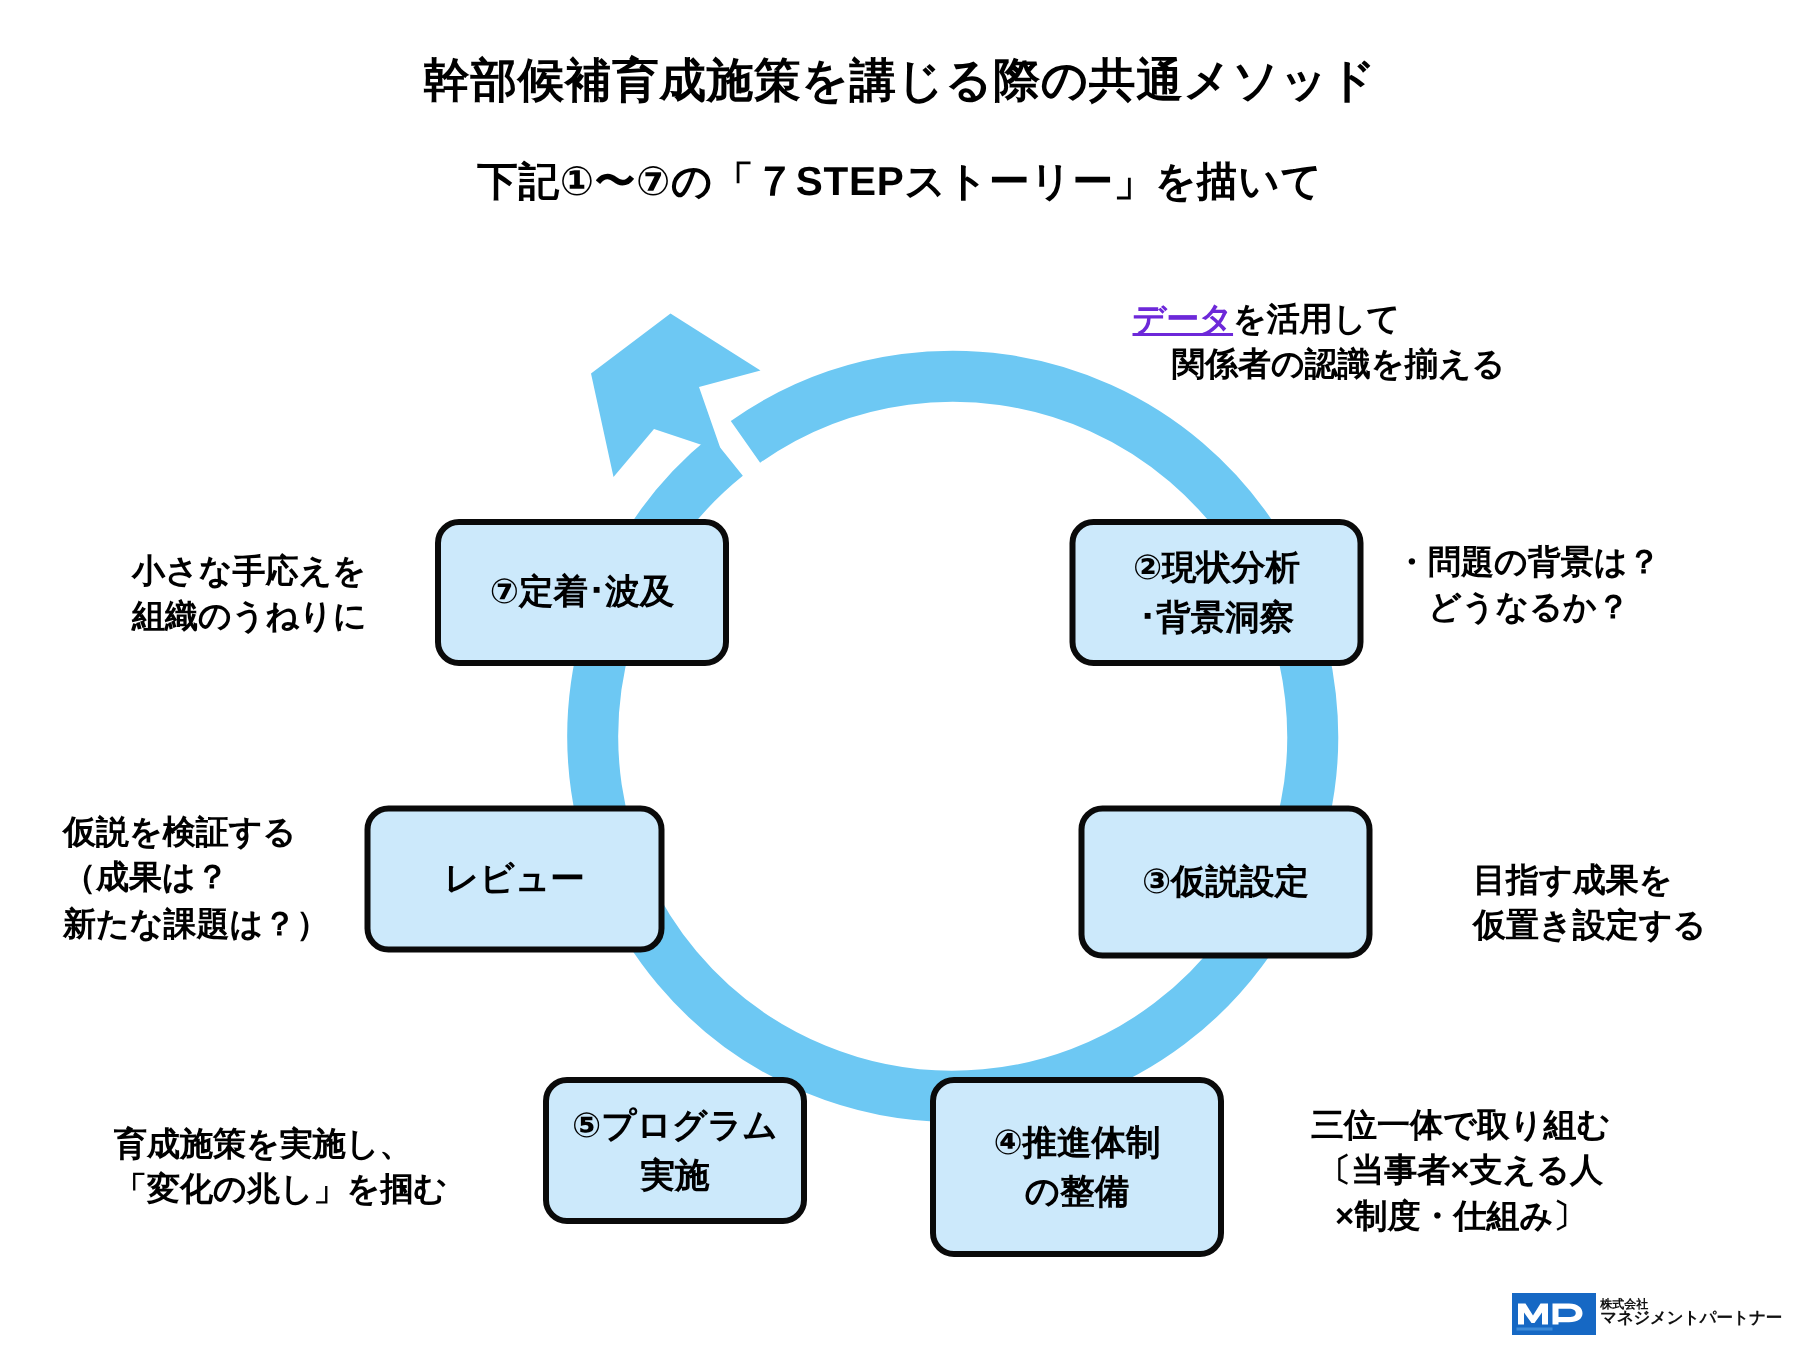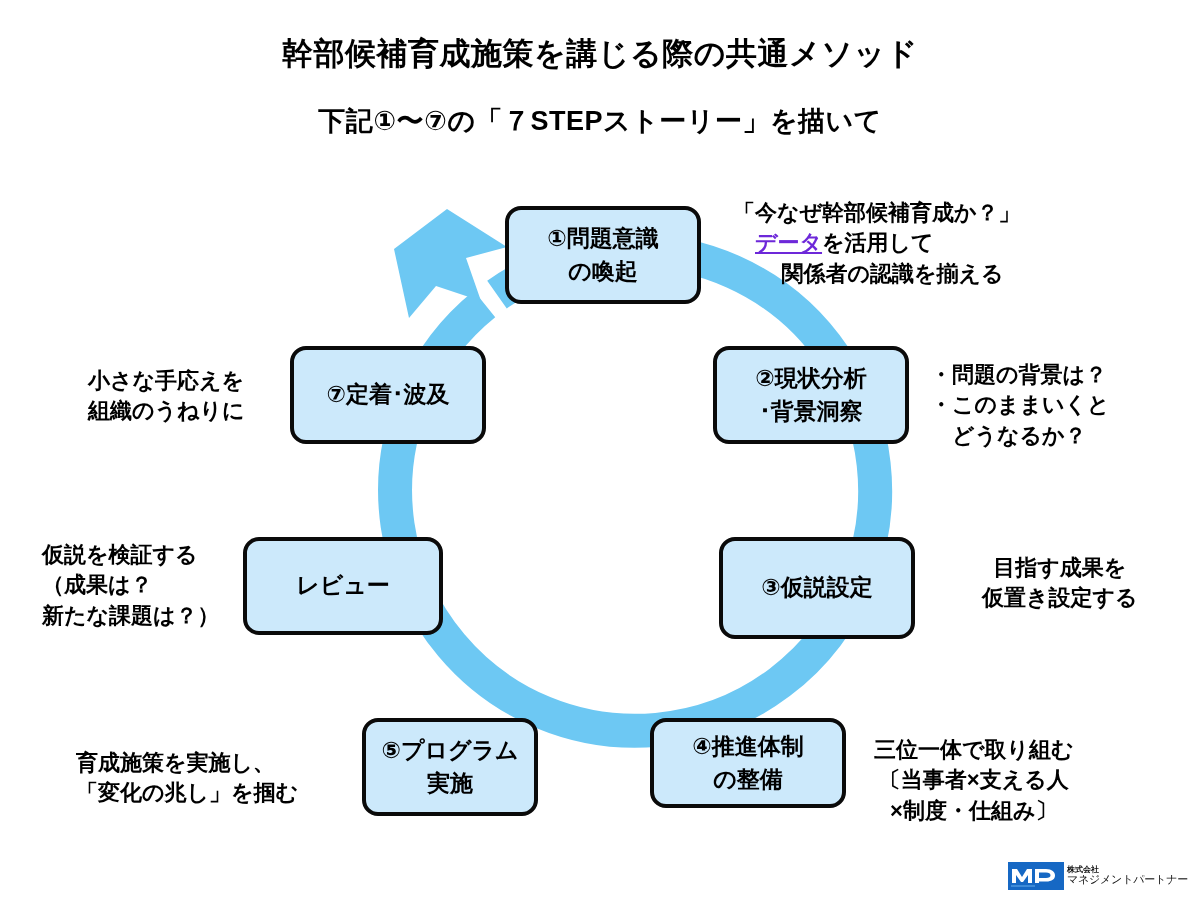--- a/index.html
+++ b/index.html
@@ -119,21 +119,21 @@
     line-height: 1.05;
   }
   #logo .kk {
     font-size: 8px;
     font-weight: bold;
     color: #111;
     letter-spacing: 0px;
   }
   #logo .nm {
     font-size: 11px;
-    font-weight: normal;
+    font-weight: bold;
     color: #111;
     letter-spacing: -0.2px;
     white-space: nowrap;
   }
 </style>
 </head>
 <body>
 
 <div id="slide">
 
@@ -143,67 +143,61 @@
   <svg id="ring-layer" viewBox="0 0 1200 900" xmlns="http://www.w3.org/2000/svg">
     <g>
 
       <path id="ring-path" d="M 468 311
                A 240 240 0 1 1 457 322" fill="none" stroke="#6DC8F3" stroke-width="34" stroke-linecap="butt" transform="rotate(8 600 510)"></path>
 
       <polygon id="ring-arrowhead" points="447,209 507,247 466,258 481,301 436,286 409,318 394,249" fill="#6DC8F3"></polygon>
     </g>
   </svg>
 
-  <div class="step-box" style="left:505px; top:206px; width:196px; height:98px;">
-    <span class="ln">①問題意識</span>
-    <span class="ln">の喚起</span>
-  </div>
 
   <div class="step-box" style="left:713px; top:346px; width:196px; height:98px;align-items:center;">
     <span class="ln">②現状分析</span>
     <span class="ln">･背景洞察</span>
   </div>
 
   <div class="step-box" style="left:719px; top:537px; width:196px; height:102px;">
     <span class="ln">③仮説設定</span>
   </div>
 
-  <div class="step-box" style="left:650px; top:718px; width:196px; height:90px;">
+  <div class="step-box" style="left:620px; top:718px; width:196px; height:120px;">
     <span class="ln">④推進体制</span>
     <span class="ln">の整備</span>
   </div>
 
   <div class="step-box" style="left:362px; top:718px; width:176px; height:98px;">
     <span class="ln">⑤プログラム</span>
     <span class="ln">実施</span>
   </div>
 
   <div class="step-box" style="left:243px; top:537px; width:200px; height:98px;">
     <span class="ln">レビュー</span>
   </div>
 
   <div class="step-box" style="left:290px; top:346px; width:196px; height:98px;">
     <span class="ln">⑦定着･波及</span>
   </div>
 
   <div class="note right" style="left:733px; top:198px;">
-    <span class="ln">「今なぜ幹部候補育成か？」</span>
     <span class="ln ind1">
       <span class="hl">データ</span><span>を活用して</span>
     </span>
     <span class="ln ind2">関係者の認識を揃える</span>
   </div>
 
   <div class="note right" style="left:930px; top:360px;">
     <span class="ln">・問題の背景は？</span>
-    <span class="ln">・このままいくと</span>
     <span class="ln ind1">どうなるか？</span>
   </div>
 
-  <div class="note right" style="left:982px; top:553px;text-align:center;">
+  <div class="note right" style="left:982px; top:572px;">
     <span class="ln">目指す成果を</span>
     <span class="ln">仮置き設定する</span>
   </div>
 
   <div class="note" style="left:874px; top:735px; text-align:center;">
     <span class="ln">三位一体で取り組む</span>
     <span class="ln">〔当事者×支える人</span>
     <span class="ln">×制度・仕組み〕</span>
   </div>
 

